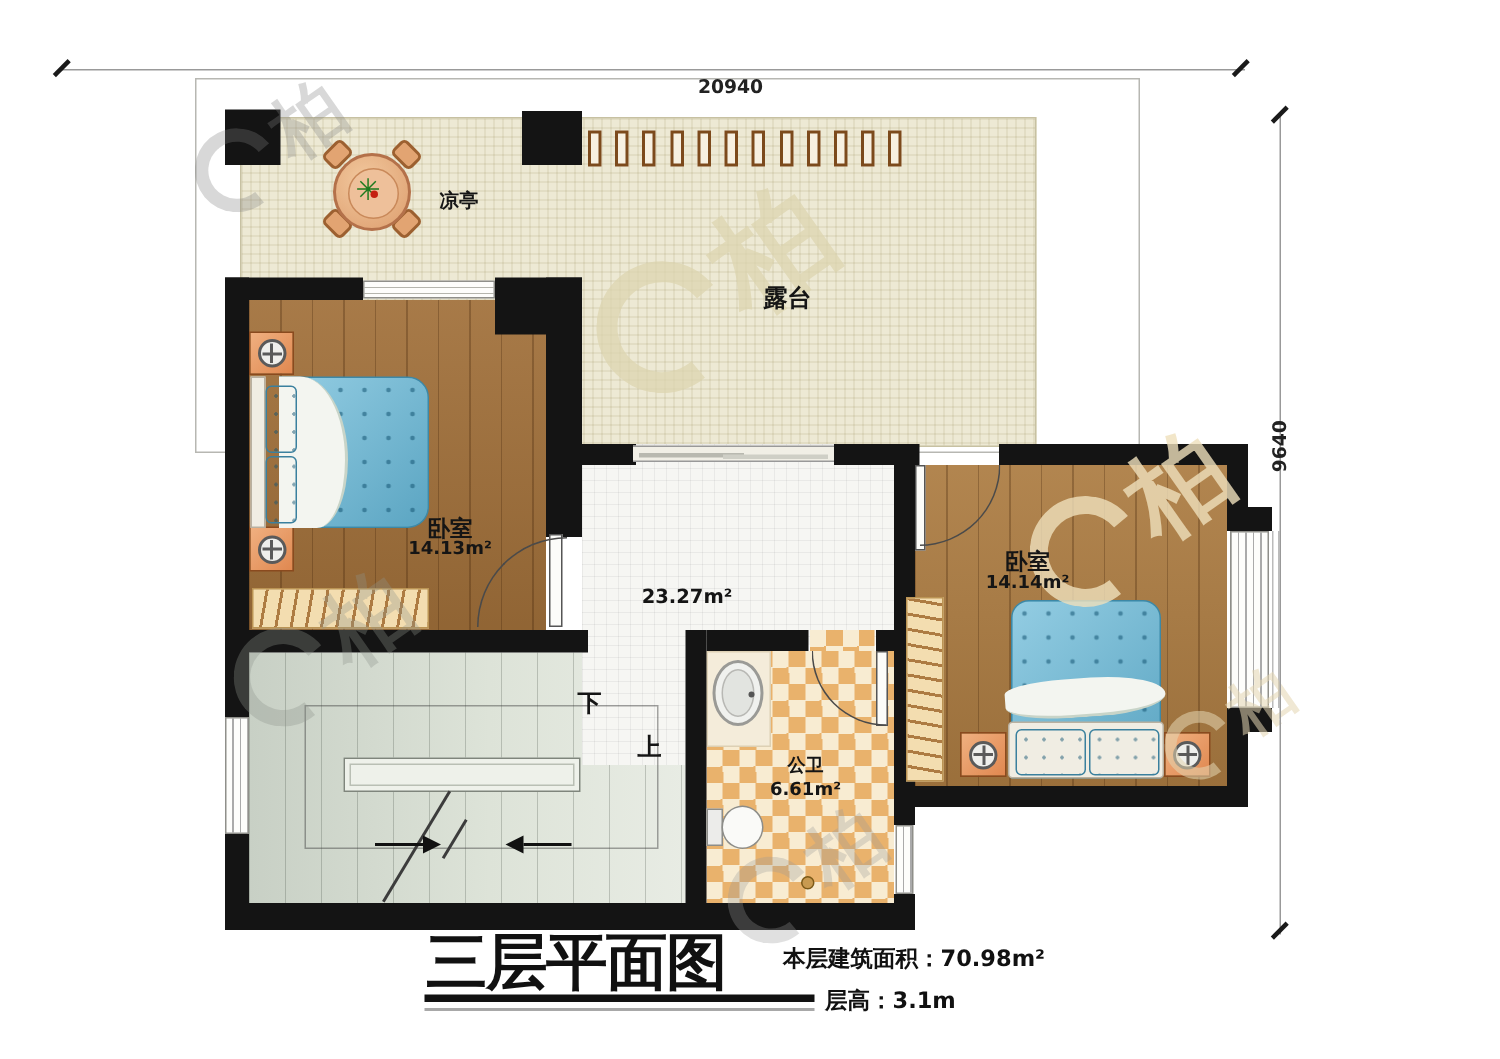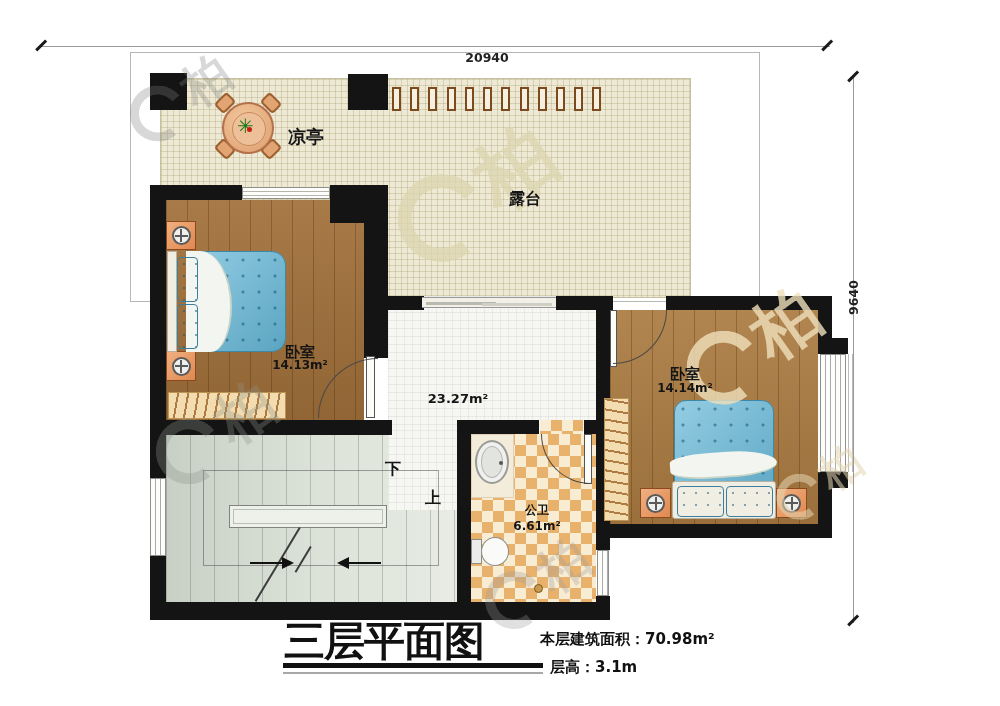--- a/index.html
+++ b/index.html
@@ -207,21 +207,21 @@
   </div>
   <div class="wm" style="left:480px;top:555px;color:#9a9a9a;opacity:.30;">
     <div class="swirl" style="width:58px;height:58px;border-width:10px;border-color:currentColor;"></div>
     <div class="char" style="font-size:50px;">柏</div>
   </div>
   <div class="wm" style="left:772px;top:460px;color:#e4d6b2;opacity:.55;">
     <div class="swirl" style="width:46px;height:46px;border-width:8px;border-color:currentColor;"></div>
     <div class="char" style="font-size:42px;">柏</div>
   </div>
 
-  <div class="label" style="left:276px;top:125px;width:60px;font-size:18px;">凉亭</div>
+  <div class="label" style="left:276px;top:125px;width:60px;font-size:13px;">凉亭</div>
   <div class="label" style="left:495px;top:189px;width:60px;font-size:16px;">露台</div>
   <div class="label" style="left:270px;top:343px;width:60px;font-size:15px;">卧室</div>
   <div class="label" style="left:262px;top:358px;width:76px;font-size:12px;">14.13m²</div>
   <div class="label" style="left:420px;top:391px;width:76px;font-size:13px;">23.27m²</div>
   <div class="label" style="left:655px;top:365px;width:60px;font-size:15px;">卧室</div>
   <div class="label" style="left:647px;top:381px;width:76px;font-size:12px;">14.14m²</div>
   <div class="label" style="left:507px;top:502px;width:60px;font-size:12px;">公卫</div>
   <div class="label" style="left:499px;top:519px;width:76px;font-size:12px;">6.61m²</div>
   <div class="label" style="left:382px;top:459px;width:22px;font-size:16px;">下</div>
   <div class="label" style="left:422px;top:488px;width:22px;font-size:16px;">上</div>
@@ -233,20 +233,20 @@
   <div class="dim-line" style="left:853px;top:78px;width:1px;height:545px;"></div>
   <div class="tick" style="left:846px;top:75px;"></div>
   <div class="tick" style="left:846px;top:619px;"></div>
   <div class="dim-label" style="left:826px;top:290px;width:54px;transform:rotate(-90deg);">9640</div>
 
   <div class="title-row" style="left:284px;top:614px;">
     <span class="title-cn">三层平面图</span>
   </div>
   <div class="abs" style="left:283px;top:663px;width:260px;height:5px;background:#111;"></div>
   <div class="abs" style="left:283px;top:672px;width:260px;height:2px;background:#a8a8a8;"></div>
-  <div class="note-row" style="left:540px;top:630px;">
+  <div class="note-row" style="left:522px;top:630px;">
     <span>本层建筑面积：</span><span>70.98m²</span>
   </div>
   <div class="note-row" style="left:550px;top:658px;">
     <span>层高：</span><span>3.1m</span>
   </div>
 
 </div>
 
 </body></html>

